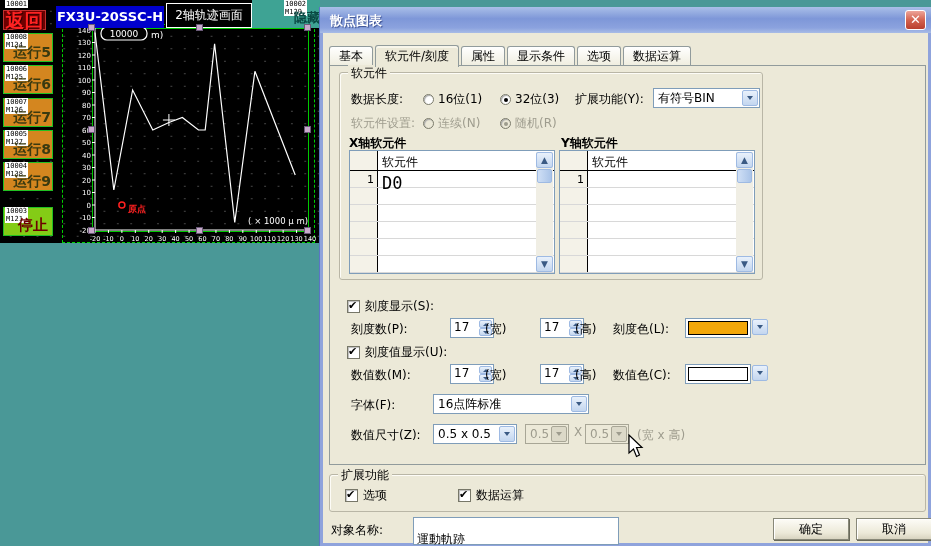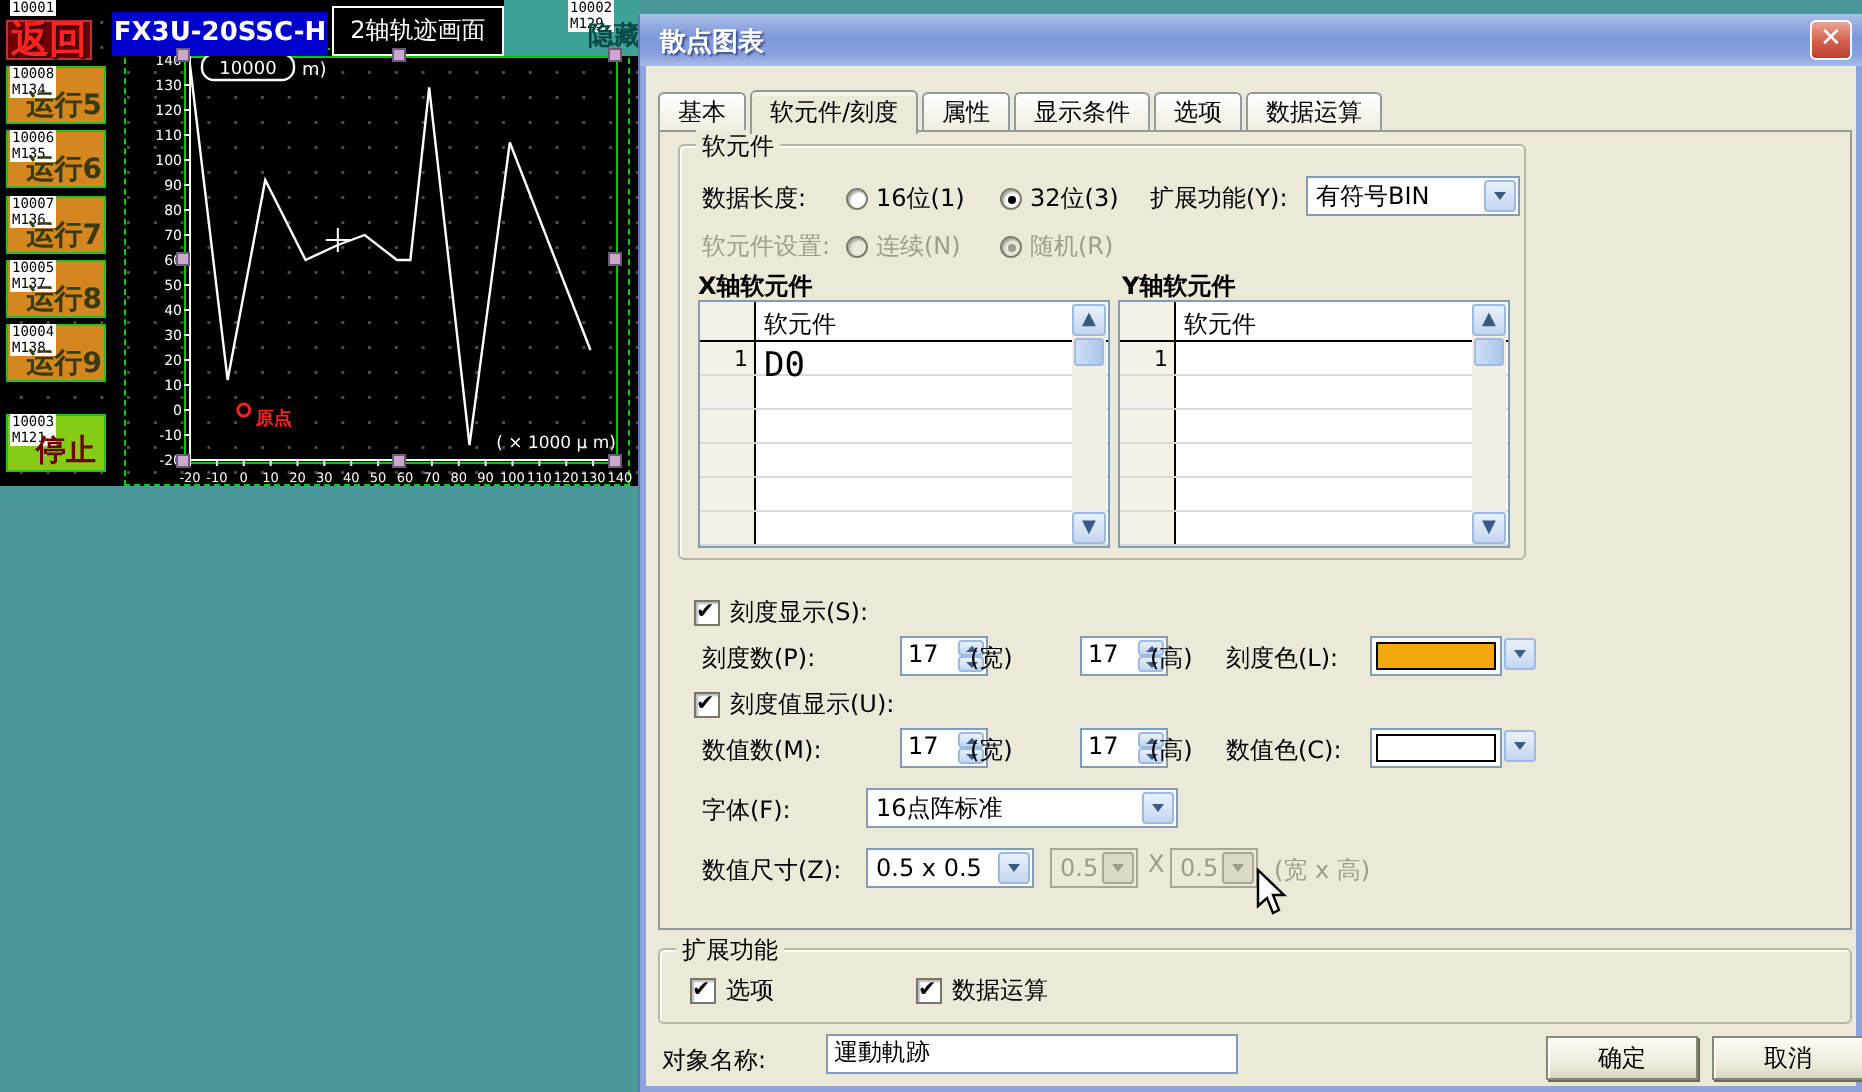--- a/index.html
+++ b/index.html
@@ -82,21 +82,21 @@
   .tidx { width:28px; background:#F4F2E8; border-right:1px solid #000; font-size:11px; text-align:right; padding:2px 3px 0 0; }
   .tdev { flex:1; font-size:17px; padding:2px 0 0 4px; font-family:"DejaVu Sans Mono",monospace; }
   .trow.hdr .tdev { font-family:"DejaVu Sans",sans-serif; font-size:12px; padding-top:3px; }
   .vscroll { position:absolute; top:1px; right:1px; width:17px; bottom:1px; background:#F0EEE4; display:flex; flex-direction:column; }
   .sbtn { height:16px; border:1px solid #9ebae3; border-radius:2px; background:linear-gradient(180deg,#e9f1fb,#c3d6ef);
     color:#3a5a84; font-size:9px; text-align:center; line-height:14px; }
   .sthumb { height:14px; margin:1px 1px; border:1px solid #9ebae3; border-radius:2px; background:linear-gradient(90deg,#cfdff5,#aac4e8); }
   .sspace { flex:1; }
   .btn { background:linear-gradient(180deg,#fdfcf7,#ece9d8 70%,#d8d4c0); border:1px solid #888878;
     box-shadow:1px 1px 0 #fff inset, 1px 1px 0 #6a6a5a; font-size:12px; text-align:center; line-height:20px; }
-  .input { background:#fff; border:1px solid #7F9DB9; font-size:12px; padding:0 3px; line-height:16px; }
+  .input { background:#fff; border:1px solid #7F9DB9; font-size:12px; padding:13px 3px; line-height:16px; }
   svg text { font-family:"DejaVu Sans", sans-serif; }
 </style>
 </head>
 <body>
 
 <div class="stage">
 
   <div class="abs hmi-black">
 
     <svg id="chart-svg" class="abs" style="left:0;top:0;z-index:3" width="320" height="243">

